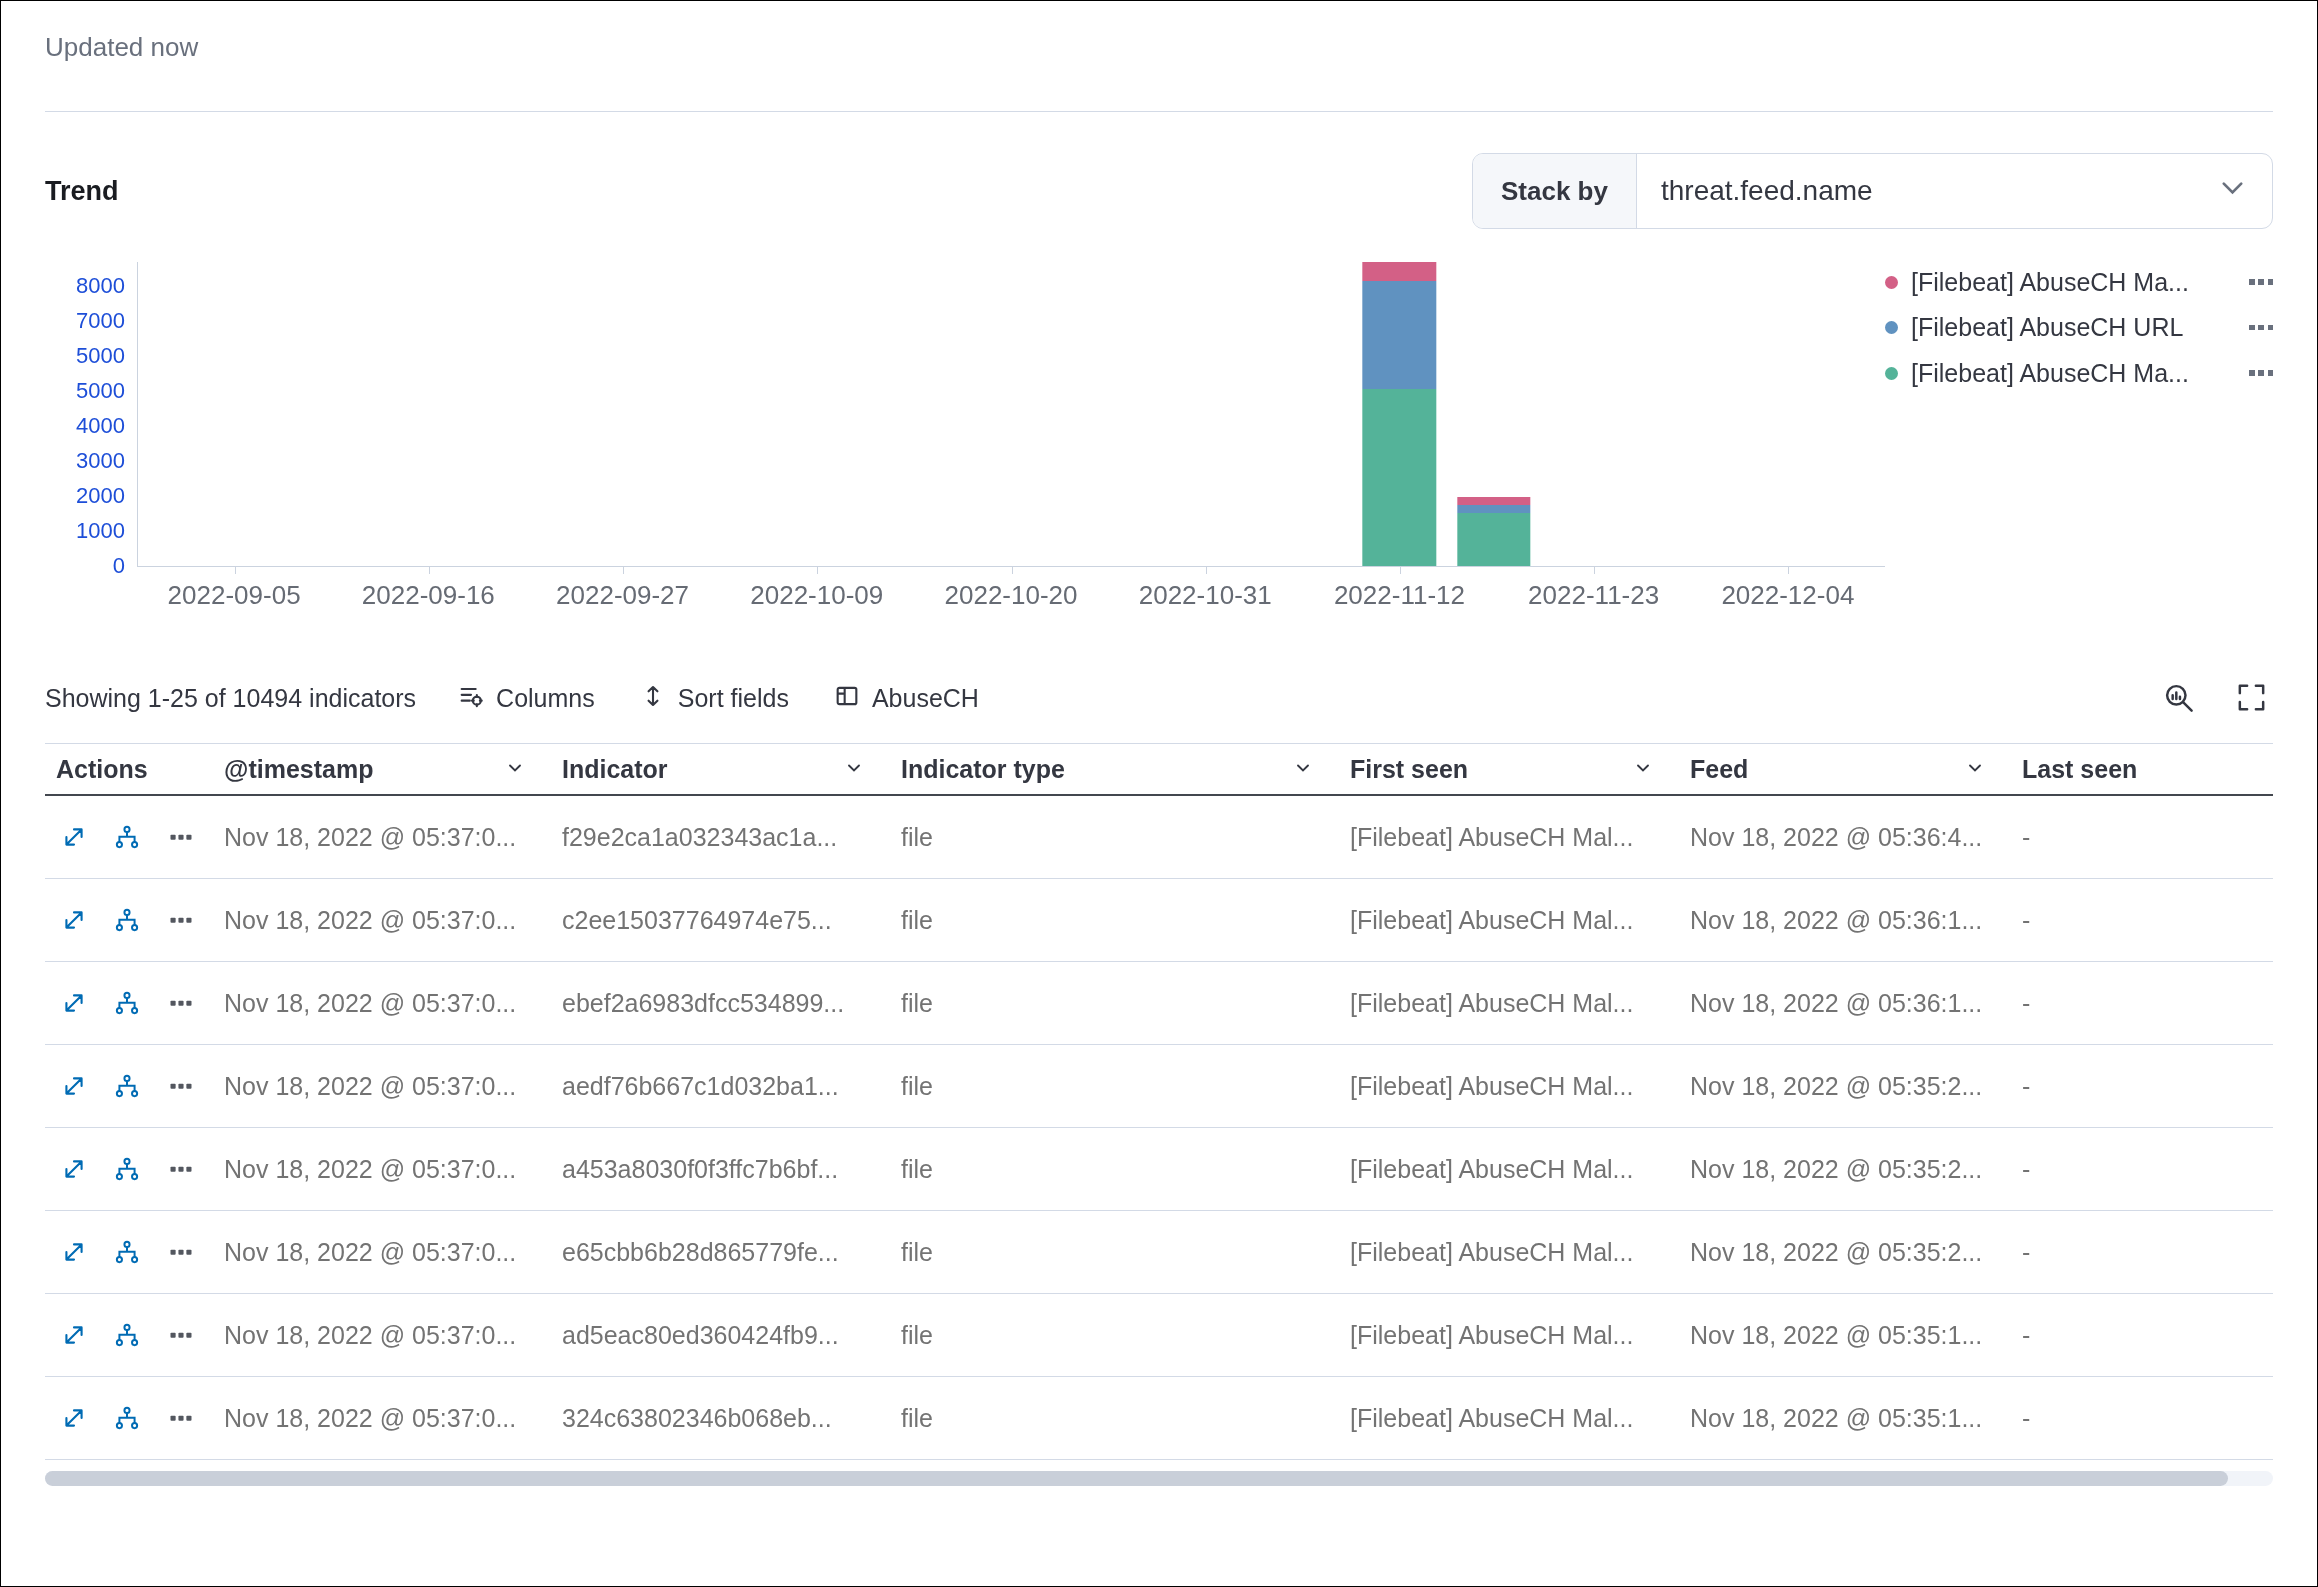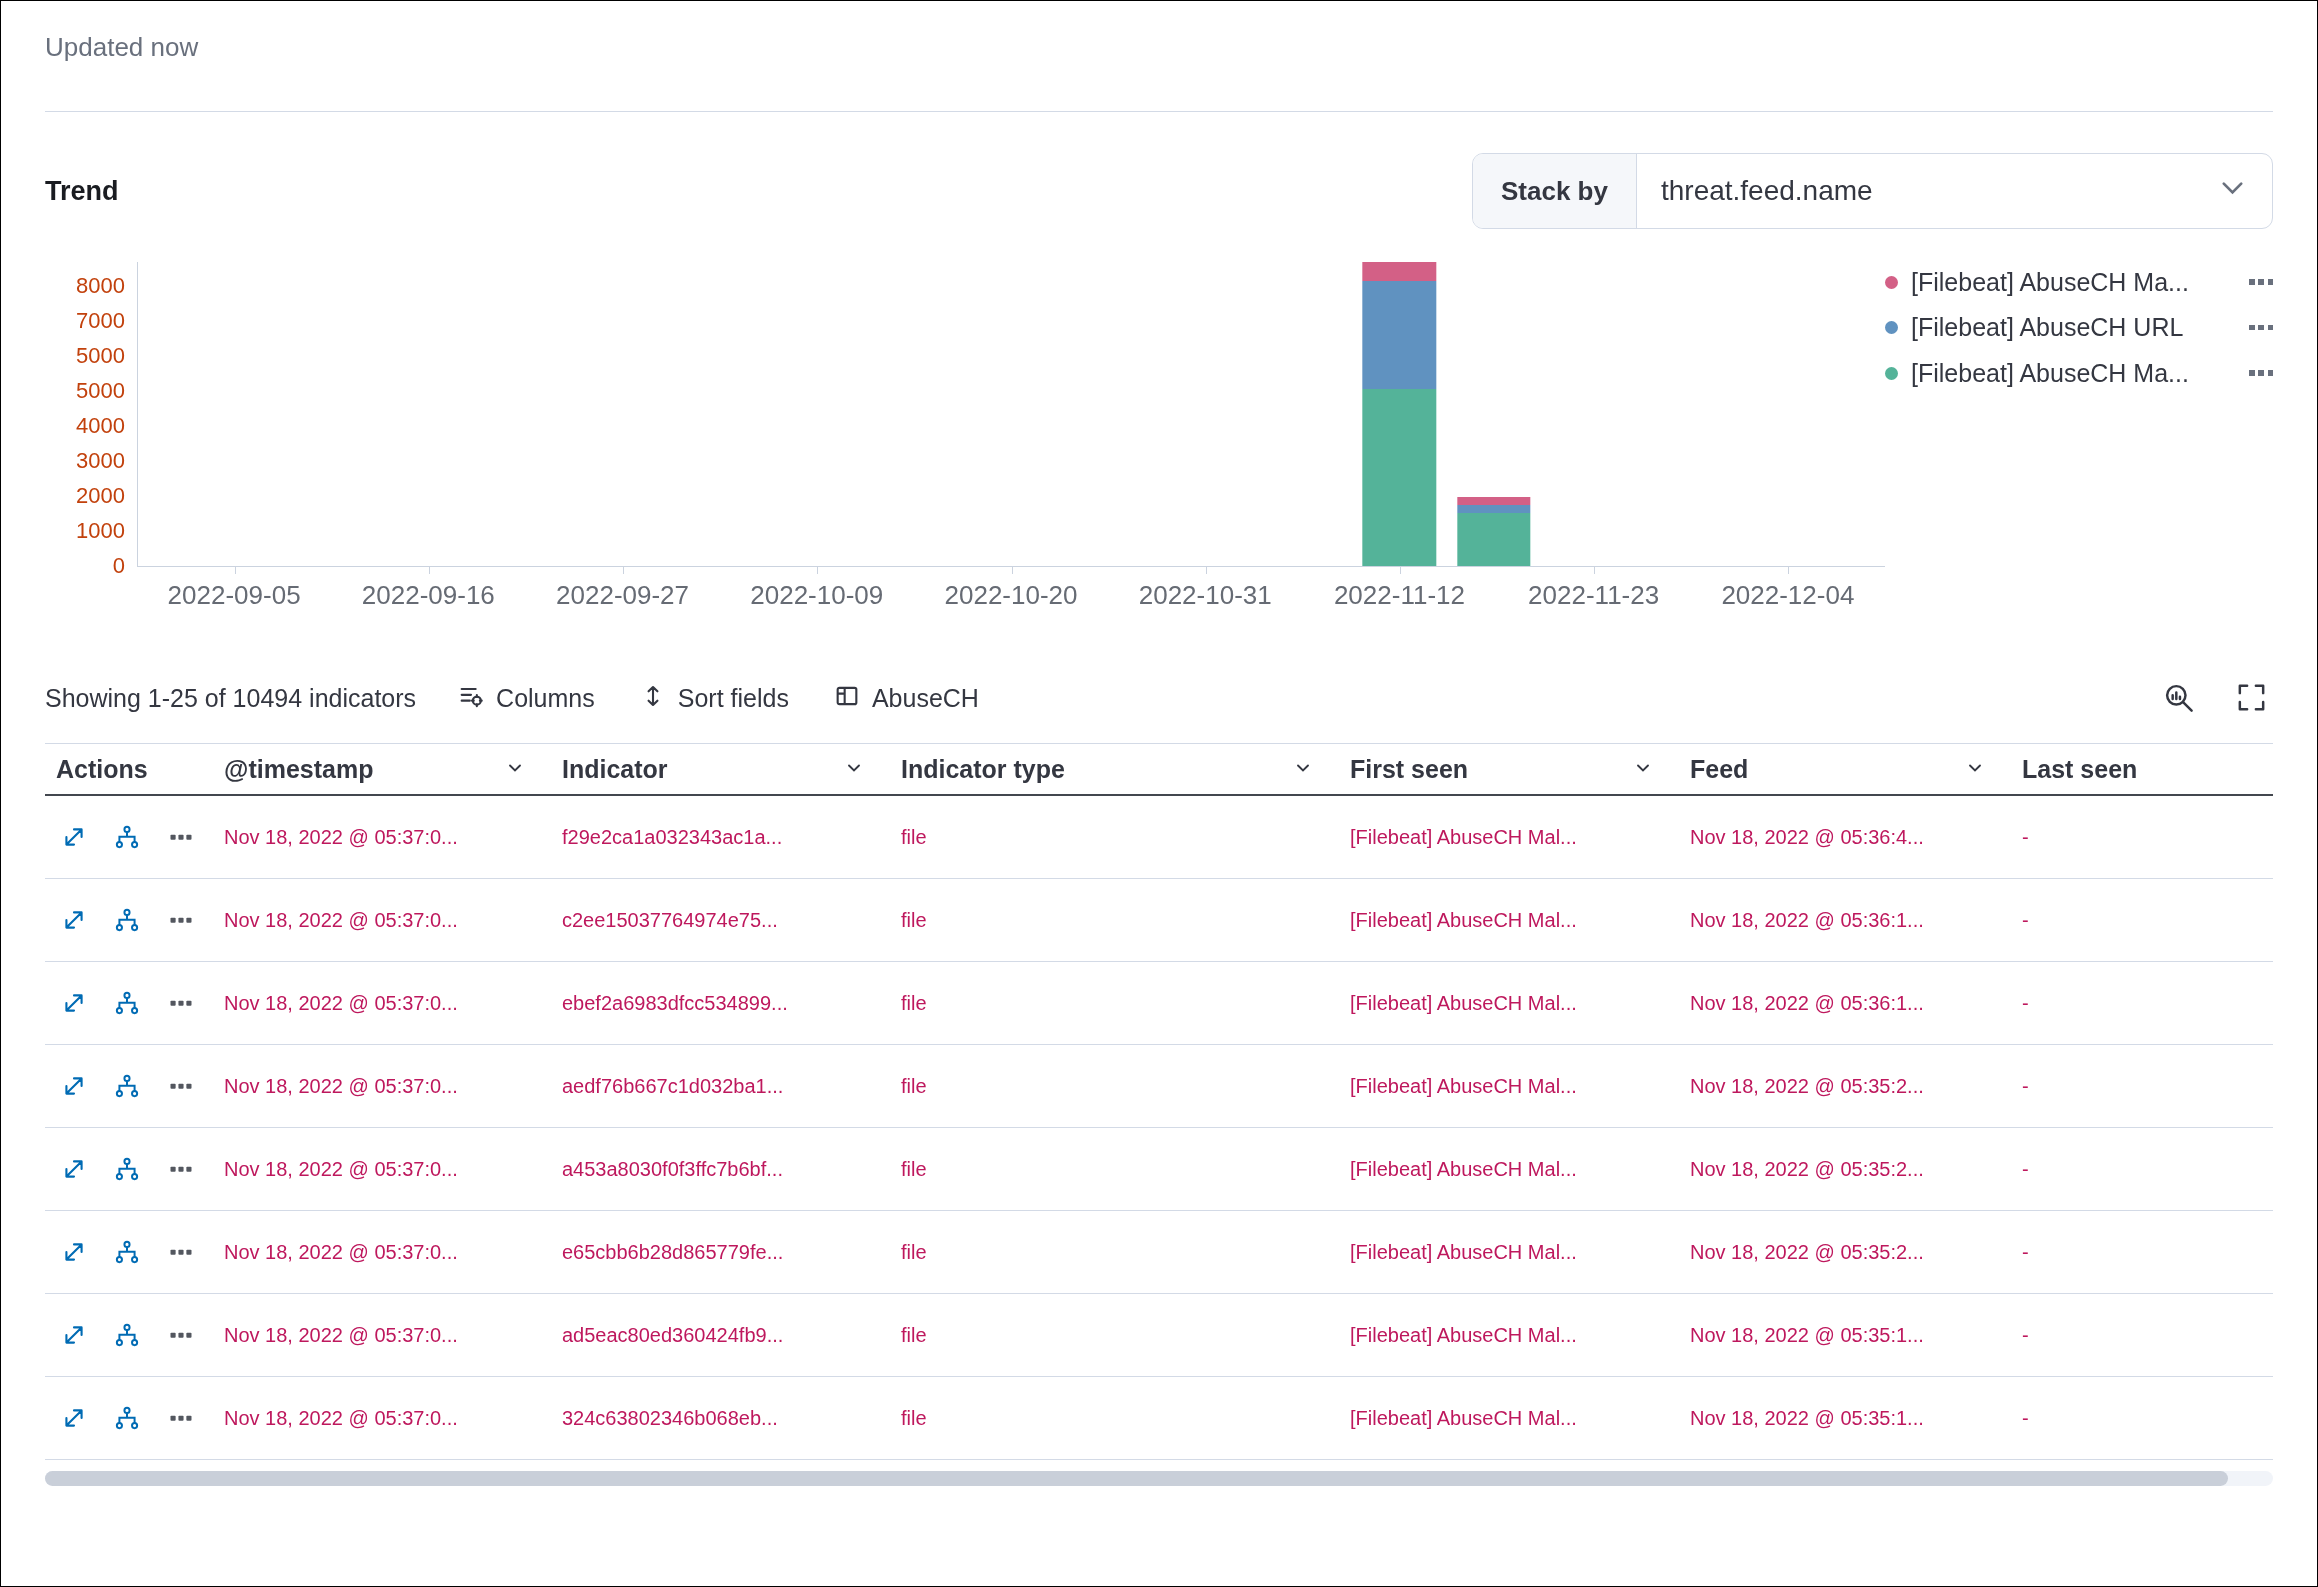--- a/index.html
+++ b/index.html
@@ -32,21 +32,21 @@
     border-right:0.9px solid #D3DAE6; font-size:26px; font-weight:700; color:#343741; }
   .stackby .select { flex:1; display:flex; align-items:center; padding:0 24px; font-size:28px; color:#343741; cursor:pointer; }
   .stackby .select .val { flex:1; }
 
   
   .chart-row { margin-top:33px; display:flex; }
   .chart-wrap { flex:1; }
   .chart-area { position:relative; margin-left:92px; height:305px;
     border-left:0.9px solid #CBD3DF; border-bottom:0.9px solid #CBD3DF; }
   .y-axis { position:absolute; left:-92px; top:0; bottom:0; width:79px; }
-  .ytick { position:absolute; right:0; width:79px; text-align:right; font-size:22px; color:#c2410c; line-height:24px; }
+  .ytick { position:absolute; right:0; width:79px; text-align:right; font-size:22px; color:#1d4ed8; line-height:24px; }
   .x-axis { position:relative; margin-left:92px; height:48px; margin-top:13px; }
   .xtick { position:absolute; top:0; transform:translateX(-50%); font-size:26px; color:#666b74; white-space:nowrap; }
   .xtickmark { position:absolute; bottom:-8.3px; width:0.9px; height:7.4px; background:#CBD3DF; }
   .bar { position:absolute; bottom:0; transform:translateX(-50%); display:flex; flex-direction:column; }
   .bar > div { width:100%; }
   .legend { width:388px; padding-top:5.5px; }
   .legend-item { display:flex; align-items:center; margin-bottom:16.6px; cursor:pointer; }
   .legend-dot { width:13px; height:13px; border-radius:50%; flex:none; margin-right:13px; }
   .legend-label { font-size:25px; color:#343741; white-space:nowrap; overflow:hidden; flex:1; }
   .boxes { display:flex; gap:3.7px; margin-left:11px; flex:none; }
@@ -62,21 +62,21 @@
   .icon-only-btn { background:none; border:none; padding:3.7px; cursor:pointer; color:#343741; }
 
   
   .grid-table { margin-top:22px; border-top:0.9px solid #D3DAE6; }
   .thead, .trow { display:grid; grid-template-columns:168px 338px 339px 449px 340px 332px minmax(0,1fr); }
   .thead { height:52px; border-bottom:2.8px solid #43474f; }
   .hcell { display:flex; align-items:center; padding-left:11px; font-size:25px; font-weight:700; color:#343741; cursor:pointer; }
   .hcell .chev { margin-left:auto; margin-right:26px; }
   .hcell.no-sort { cursor:default; }
   .trow { height:83px; border-bottom:0.9px solid #D3DAE6; }
-  .cell { display:flex; align-items:center; padding-left:11px; font-size:20px; color:#be185d;
+  .cell { display:flex; align-items:center; padding-left:11px; font-size:25px; color:#737373;
     white-space:nowrap; overflow:hidden; }
   .cell.actions { gap:22px; padding-left:13px; }
   .icon-btn { background:none; border:none; padding:1.8px; cursor:pointer; color:#006BB4; display:flex; align-items:center; }
   .icon-btn.more { color:#53575f; }
 
   
   .hscroll { margin-top:11px; height:14.8px; border-radius:7.4px; background:#F1F4F9; position:relative; }
   .hscroll .thumb { position:absolute; left:0; top:0; height:14.8px; width:98%; border-radius:7.4px; background:#C9CFD9; cursor:grab; }
 </style>
 </head>

